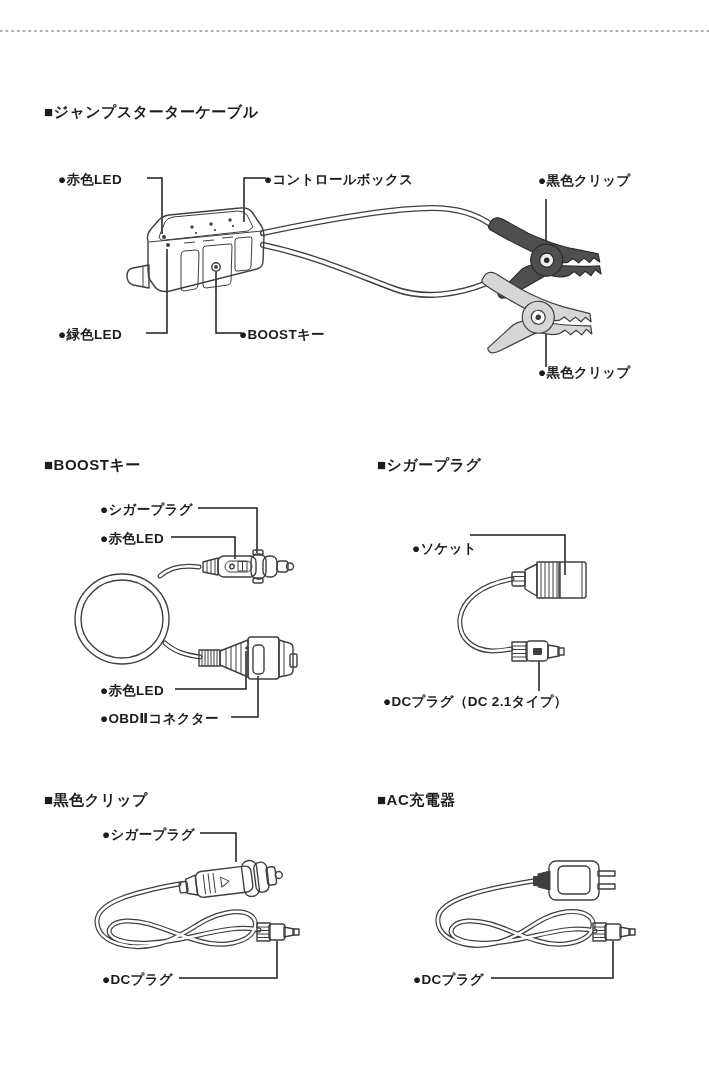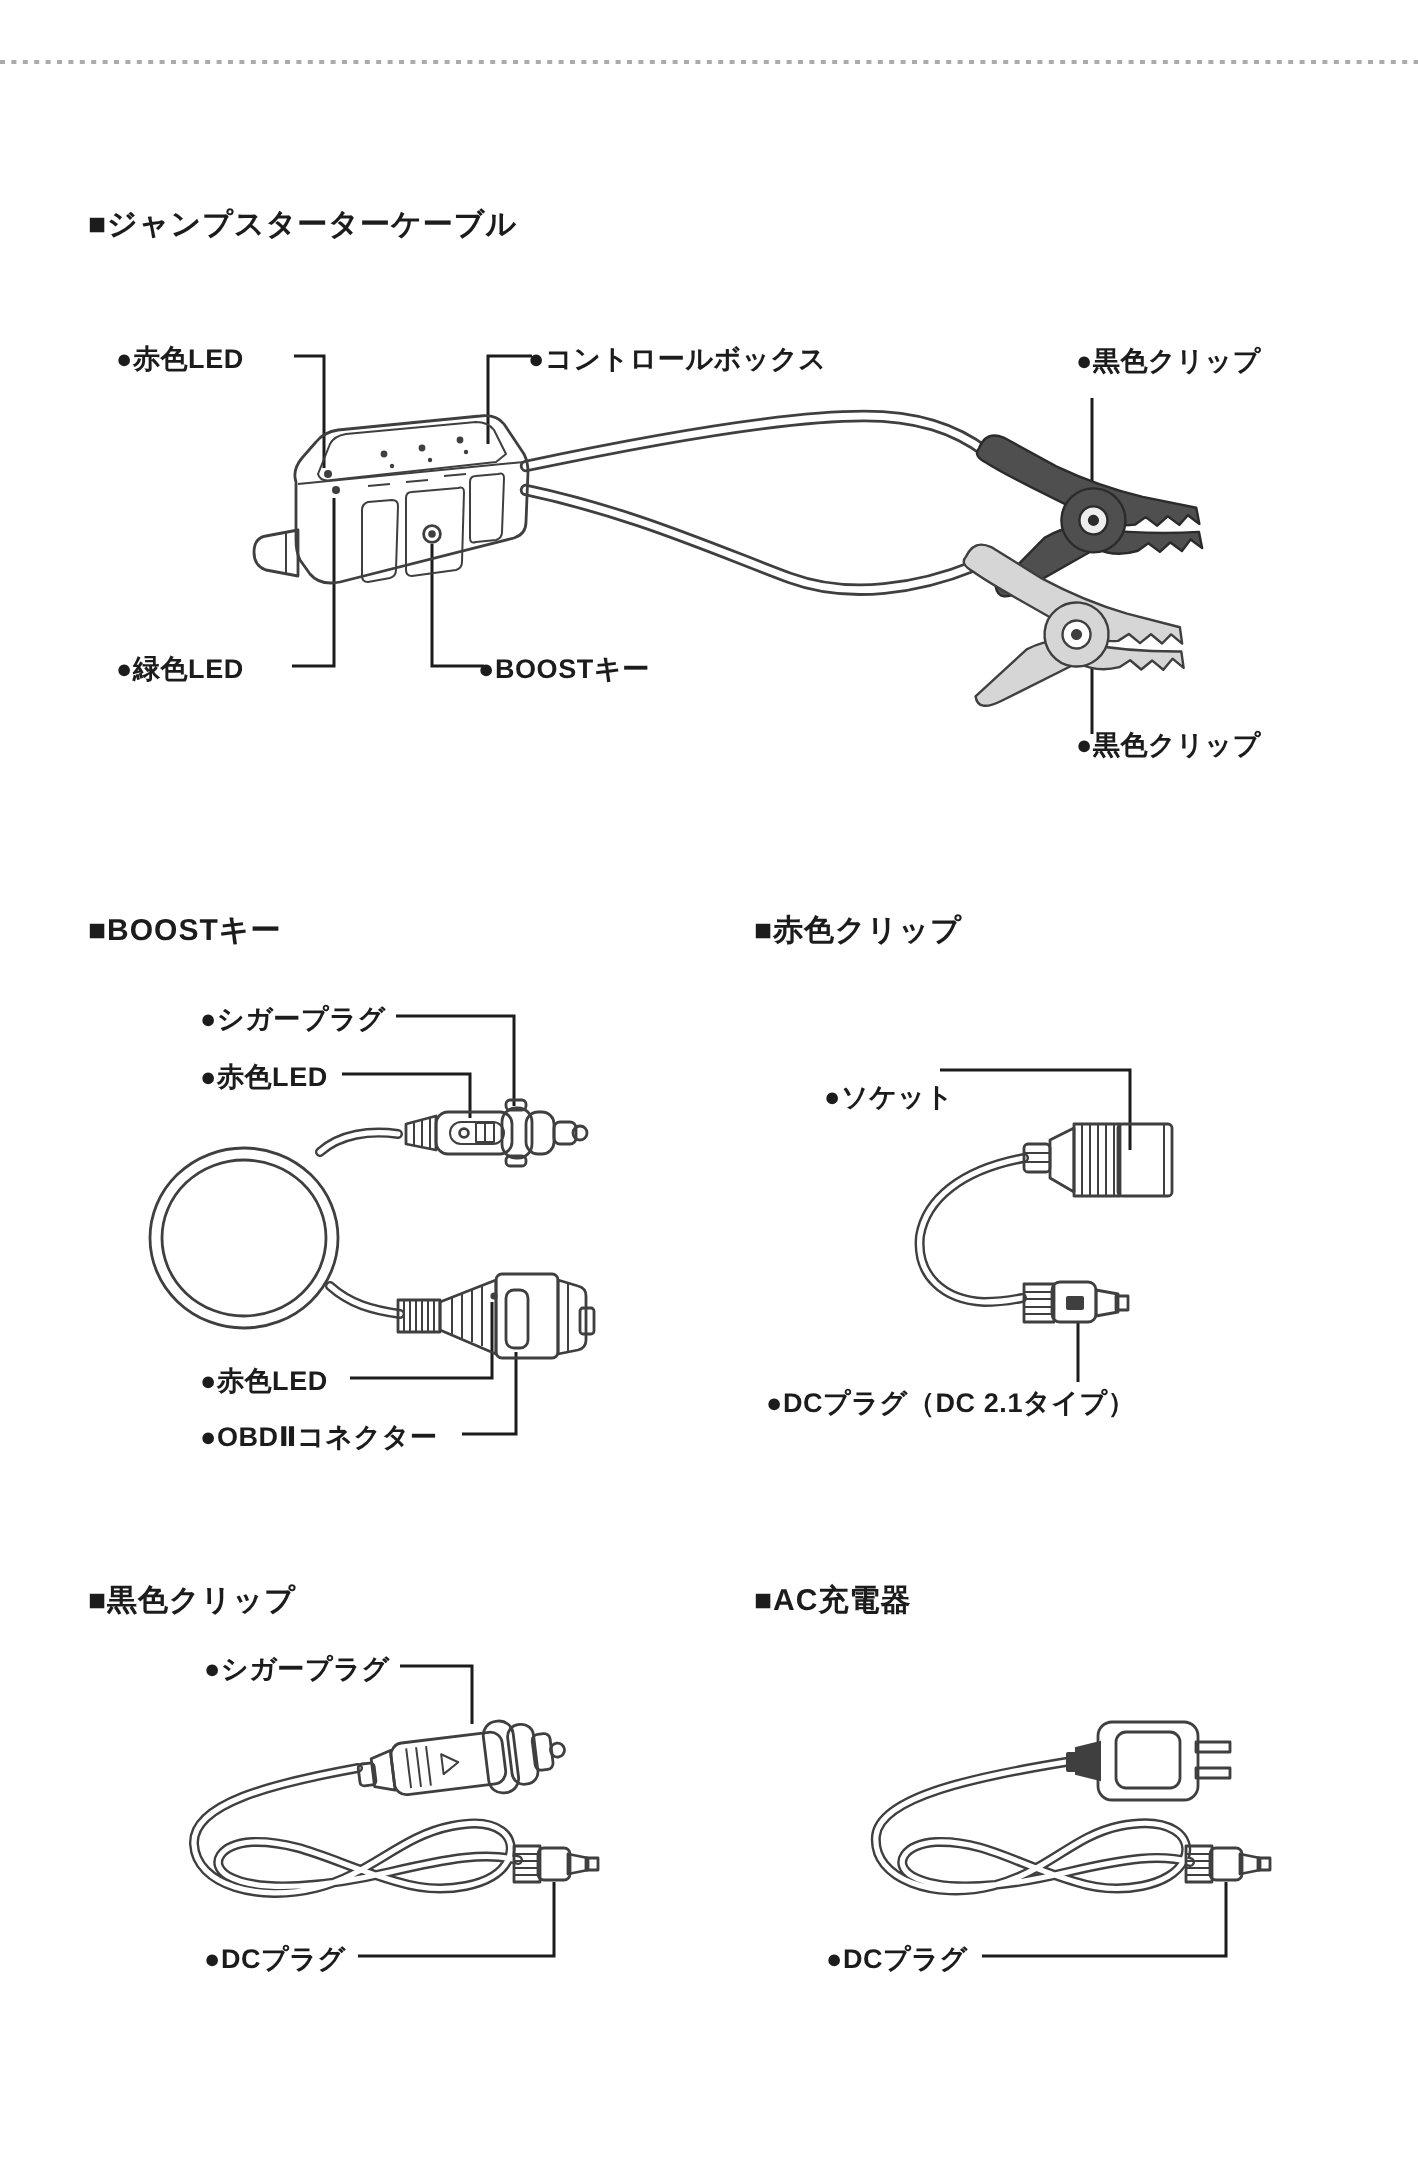--- a/index.html
+++ b/index.html
@@ -21,21 +21,21 @@
   .cable-out-sm{stroke:var(--ink);fill:none;stroke-width:5;stroke-linecap:round;}
   .cable-in-sm{stroke:var(--bg);fill:none;stroke-width:2.6;stroke-linecap:round;}
   .call{stroke:var(--text);fill:none;stroke-width:1.5;}
   .fillink{fill:var(--ink);stroke:none;}
 </style>
 </head>
 <body>
 
 <div class="section-title" style="left:44px;top:103px">■ジャンプスターターケーブル</div>
 <div class="section-title" style="left:44px;top:456px">■BOOSTキー</div>
-<div class="section-title" style="left:377px;top:456px">■赤色クリップ</div>
+<div class="section-title" style="left:377px;top:456px">■シガープラグ</div>
 <div class="section-title" style="left:44px;top:791px">■黒色クリップ</div>
 <div class="section-title" style="left:377px;top:791px">■AC充電器</div>
 
 <div class="callout" style="left:58px;top:171px">●赤色LED</div>
 <div class="callout" style="left:264px;top:171px">●コントロールボックス</div>
 <div class="callout" style="left:538px;top:172px">●黒色クリップ</div>
 <div class="callout" style="left:58px;top:326px">●緑色LED</div>
 <div class="callout" style="left:239px;top:326px">●BOOSTキー</div>
 <div class="callout" style="left:538px;top:364px">●黒色クリップ</div>
 

